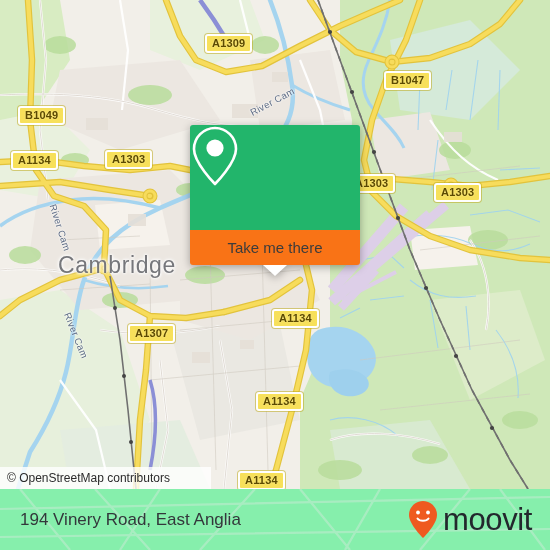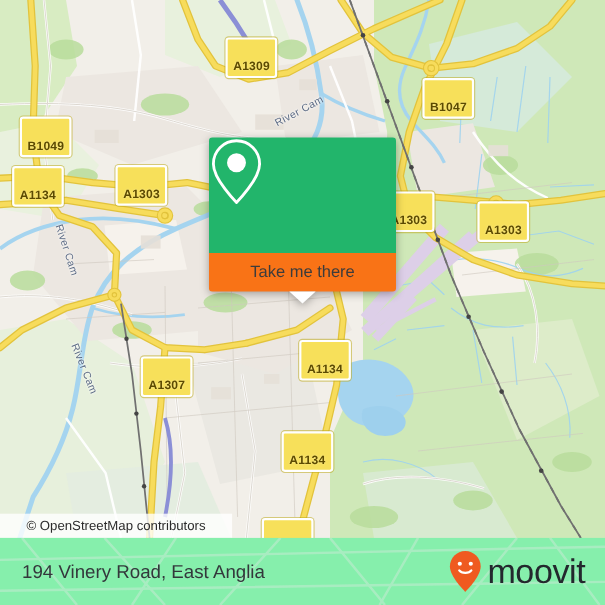--- a/index.html
+++ b/index.html
@@ -20,21 +20,21 @@
   
   .shield {
     position: absolute;
     background: #f7e05a;
     border: 2px solid #ffffff;
     border-radius: 3px;
     color: #5c4a00;
     font-size: 11px;
     font-weight: bold;
     letter-spacing: .2px;
-    padding: 19px 5px 2px 5px;
+    padding: 1px 5px 2px 5px;
     line-height: 12px;
     white-space: nowrap;
     box-shadow: 0 0 0 1px rgba(190,170,30,.55);
     text-shadow: 0 0 2px rgba(255,255,255,.4);
   }
   .place-label {
     position: absolute;
     color: #76777b;
     font-size: 23px;
     letter-spacing: .6px;
@@ -49,21 +49,21 @@
     white-space: nowrap;
     text-shadow: 0 0 2px #fff, 0 0 3px #fff;
   }
 
   
   #attribution {
     position: absolute; left: 0; bottom: 0;
     height: 22px; width: 211px;
     background: rgba(255,255,255,.80);
     display: flex; align-items: center;
-    padding-left: 24px;
+    padding-left: 7px;
     font-size: 12px; color: #2b2b2b;
     white-space: nowrap;
   }
 
   
   #card {
     position: absolute; left: 190px; top: 125px;
     width: 170px;
     filter: drop-shadow(0 2px 4px rgba(0,0,0,.32));
   }
@@ -319,20 +319,21 @@
           <rect x="128" y="214" width="18" height="12"></rect>
           <rect x="86" y="118" width="22" height="12"></rect>
           <rect x="272" y="72" width="16" height="10"></rect>
           <rect x="192" y="352" width="18" height="11"></rect>
           <rect x="240" y="340" width="14" height="9"></rect>
           <rect x="444" y="132" width="18" height="10"></rect>
         </g>
       </g>
     </svg>
 
+    <div class="place-label" style="left:58px; top:252px;">Cambridge</div>
 
     <div class="river-label" style="left:248px; top:96px; transform:rotate(-28deg);">River Cam</div>
     <div class="river-label" style="left:36px; top:222px; transform:rotate(72deg);">River Cam</div>
     <div class="river-label" style="left:52px; top:330px; transform:rotate(68deg);">River Cam</div>
 
     <div class="shield" style="left:205px; top:34px;">A1309</div>
     <div class="shield" style="left:18px; top:58px;margin-top:48px;">B1049</div>
     <div class="shield" style="left:384px; top:71px;">B1047</div>
     <div class="shield" style="left:11px; top:151px;">A1134</div>
     <div class="shield" style="left:105px; top:150px;">A1303</div>

